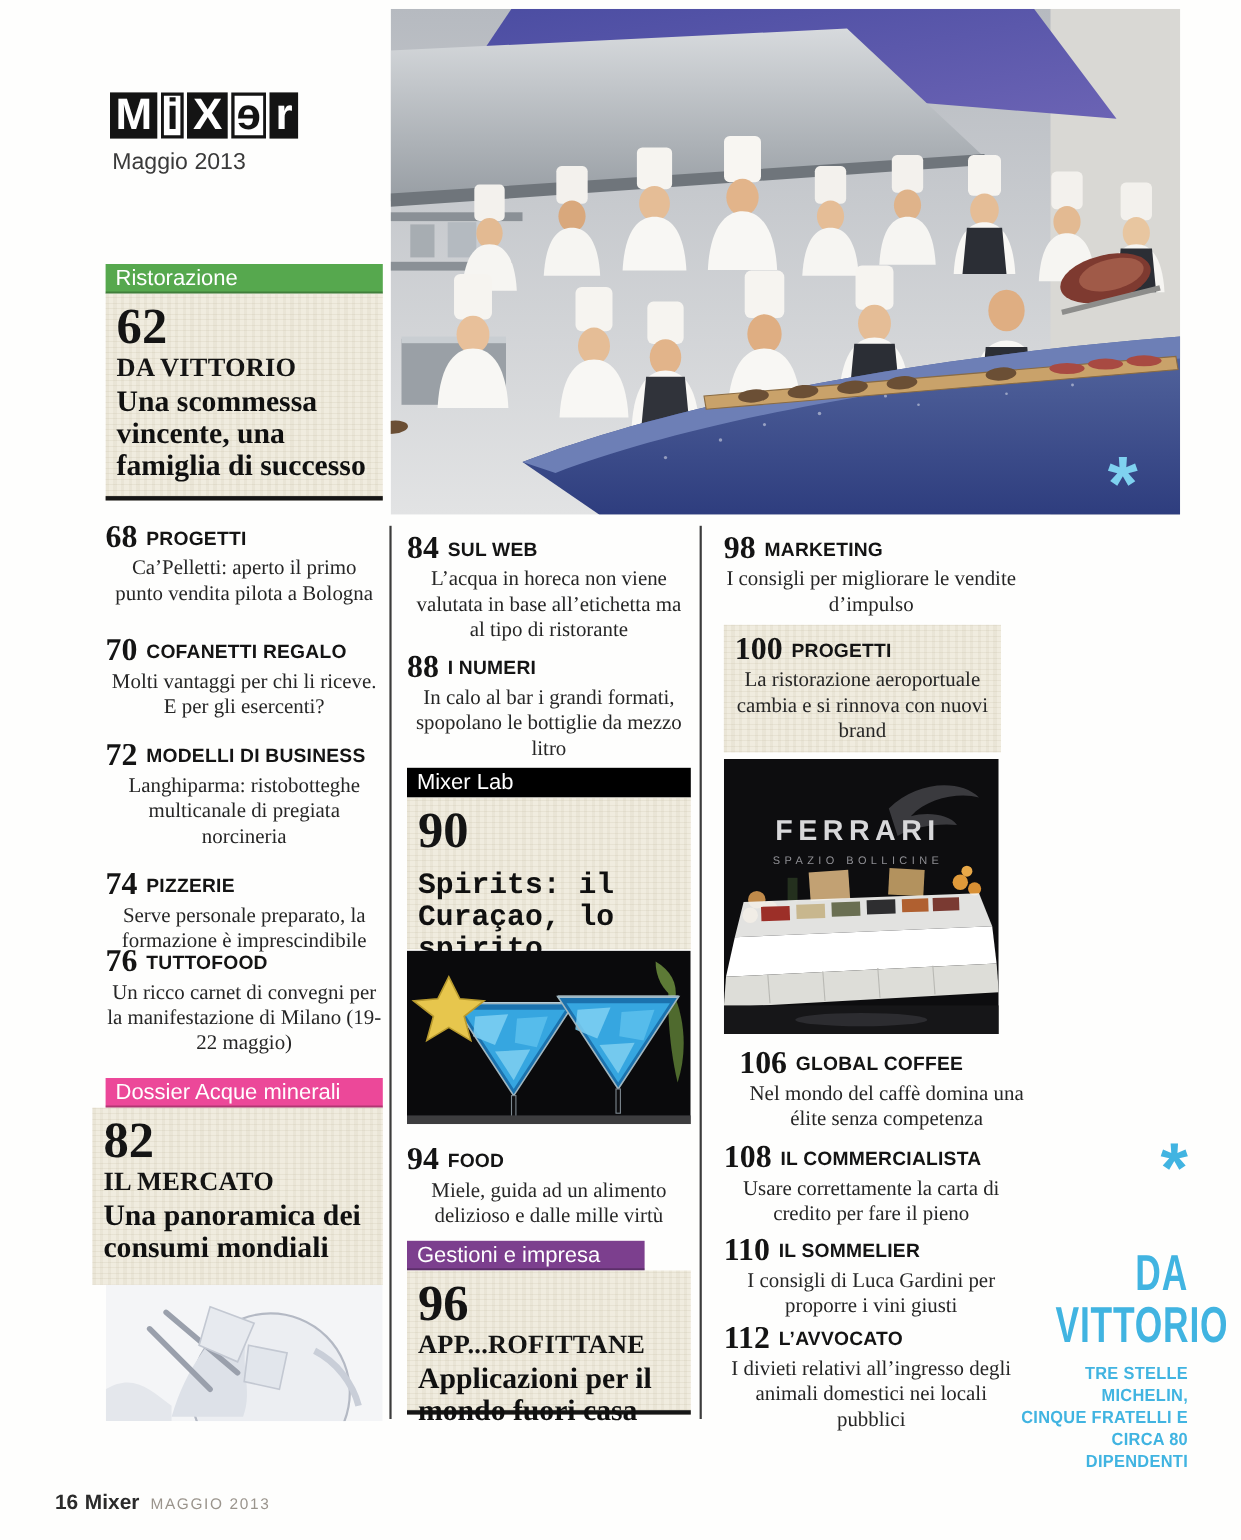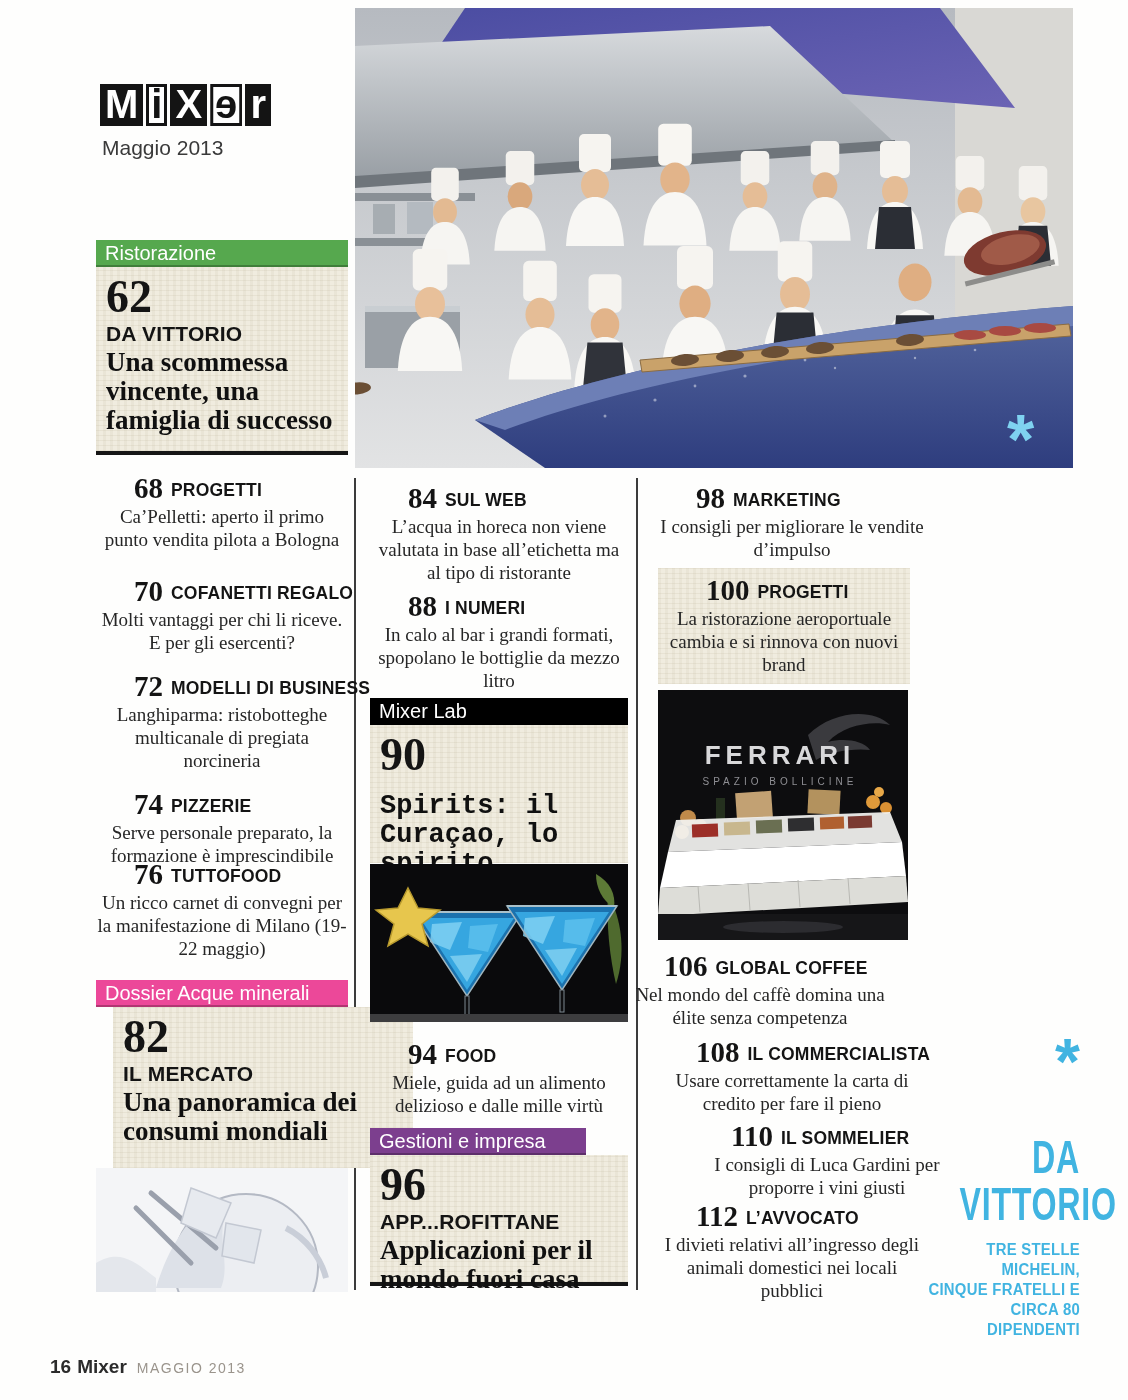--- a/index.html
+++ b/index.html
@@ -21,27 +21,27 @@
       font-family:"Liberation Sans",sans-serif;font-size:20px;color:#fff;
       border-bottom:2px solid rgba(0,0,0,.25);}
 
   
   .paper{position:absolute;background-color:#f0ecdf;box-sizing:border-box;padding:8px 10px 0 10px;
       background-image:
         repeating-linear-gradient(0deg, rgba(175,165,135,.14) 0 1px, transparent 1px 5px),
         repeating-linear-gradient(90deg, rgba(175,165,135,.10) 0 3px, transparent 3px 7px);}
   .paper.rule{border-bottom:4px solid #161616;}
   .fnum{font-family:"Liberation Serif",serif;font-weight:bold;font-size:46px;line-height:44px;color:#141414;}
-  .fkick{font-family:Liberation Sans, sans-serif;font-weight:bold;font-size:21px;color:#141414;margin:3px 0 2px 0;letter-spacing:.2px;}
+  .fkick{font-family:Liberation Serif, serif;font-weight:bold;font-size:24px;color:#141414;margin:3px 0 2px 0;letter-spacing:.2px;}
   .ftitle{font-family:"Liberation Serif",serif;font-weight:bold;font-size:27px;line-height:1.07;color:#101010;}
 
   
   .entry{position:absolute;}
   .ehead{white-space:nowrap;margin-bottom:1px;}
-  .enum{font-family:"Liberation Serif",serif;font-weight:bold;font-size:29px;color:#141414;margin-right:8px;vertical-align:-2px;margin-left:38px;}
+  .enum{font-family:"Liberation Serif",serif;font-weight:bold;font-size:29px;color:#141414;margin-right:8px;vertical-align:-2px;}
   .ekick{font-family:"Liberation Sans",sans-serif;font-weight:bold;font-size:17.5px;color:#141414;letter-spacing:.2px;}
   .etext{font-family:"Liberation Serif",serif;font-size:19px;line-height:1.2;color:#262626;text-align:center;}
 
   
   .photo{position:absolute;overflow:hidden;}
   .photo svg{display:block;}
 
   
   .vrule{position:absolute;width:2px;background:#3c3c3c;}
 
@@ -256,21 +256,21 @@
     <div class="ehead"><span class="enum">74</span><span class="ekick">PIZZERIE</span></div>
     <div class="etext">Serve personale preparato, la formazione è imprescindibile</div>
   </div>
   <div class="entry" style="left:96px;top:858px;width:252px;">
     <div class="ehead"><span class="enum">76</span><span class="ekick">TUTTOFOOD</span></div>
     <div class="etext">Un ricco carnet di convegni per la manifestazione di Milano (19-22 maggio)</div>
   </div>
 
   <div class="secbar" style="left: 96px; top: 980px; width: 252px; background-color: #ec4899;">Dossier Acque minerali</div>
 
-  <div class="paper" style="left:113px;top:1007px;width:300px;height:161px;">
+  <div class="paper" style="left:84px;top:1007px;width:264px;height:161px;">
     <div class="fnum">82</div>
     <div class="fkick">IL MERCATO</div>
     <div class="ftitle">Una panoramica dei consumi mondiali</div>
   </div>
 
   <div class="photo" style="left:96px;top:1168px;width:252px;height:124px;">
     <svg width="252" height="124" viewBox="0 0 252 124" preserveAspectRatio="none">
       <rect width="252" height="124" fill="#f4f5f7"></rect>
       <circle cx="150" cy="98" r="72" fill="#eceef2" stroke="#b4b9c4" stroke-width="2"></circle>
       <path d="M60,120 C75,70 95,55 110,30 L130,45 C120,70 135,95 125,120 Z" fill="#dde1e8"></path>
@@ -385,29 +385,29 @@
         <line x1="40" y1="196" x2="42" y2="222"></line>
           <line x1="90" y1="193" x2="92" y2="220"></line>
         <line x1="140" y1="190" x2="142" y2="217"></line>
           <line x1="190" y1="188" x2="192" y2="214"></line>
       </g>
       <rect x="0" y="224" width="250" height="26" fill="#161618"></rect>
       <ellipse cx="125" cy="237" rx="60" ry="6" fill="#2c2c30"></ellipse>
     </svg>
   </div>
 
-  <div class="entry" style="left:626px;top:950px;width:268px;">
+  <div class="entry" style="left:672px;top:950px;width:268px;">
     <div class="ehead"><span class="enum">106</span><span class="ekick">GLOBAL COFFEE</span></div>
     <div class="etext">Nel mondo del caffè domina una élite senza competenza</div>
   </div>
   <div class="entry" style="left:658px;top:1036px;width:268px;">
     <div class="ehead"><span class="enum">108</span><span class="ekick">IL COMMERCIALISTA</span></div>
     <div class="etext">Usare correttamente la carta di credito per fare il pieno</div>
   </div>
-  <div class="entry" style="left:693px;top:1120px;width:268px;">
+  <div class="entry" style="left:658px;top:1120px;width:268px;">
     <div class="ehead"><span class="enum">110</span><span class="ekick">IL SOMMELIER</span></div>
     <div class="etext">I consigli di Luca Gardini per proporre i vini giusti</div>
   </div>
   <div class="entry" style="left:658px;top:1200px;width:268px;">
     <div class="ehead"><span class="enum">112</span><span class="ekick">L’AVVOCATO</span></div>
     <div class="etext">I divieti relativi all’ingresso degli animali domestici nei locali pubblici</div>
   </div>
 
   <div class="davit" style="color: rgb(65, 180, 225);">
     <div class="ast">*</div>

